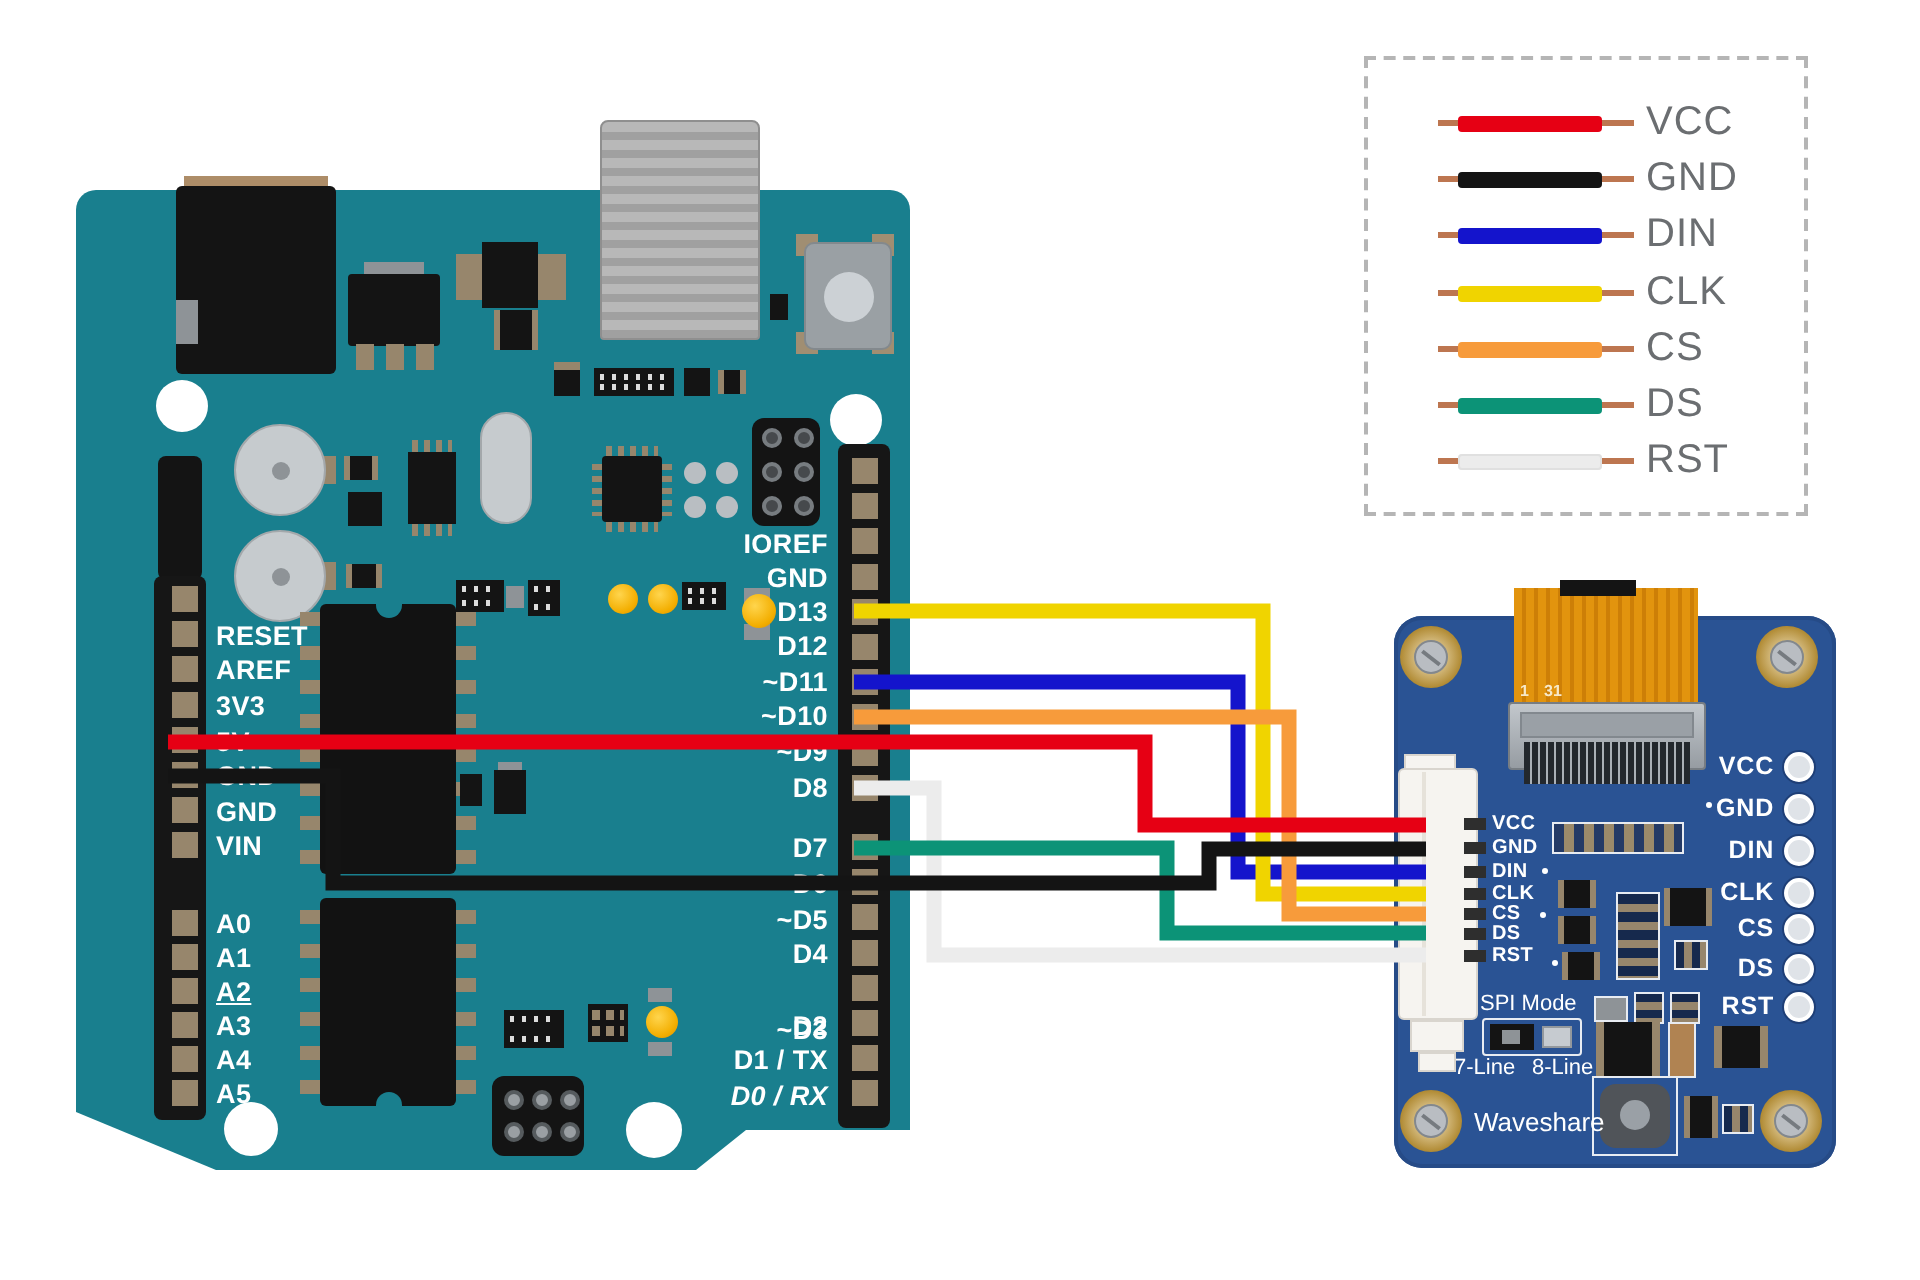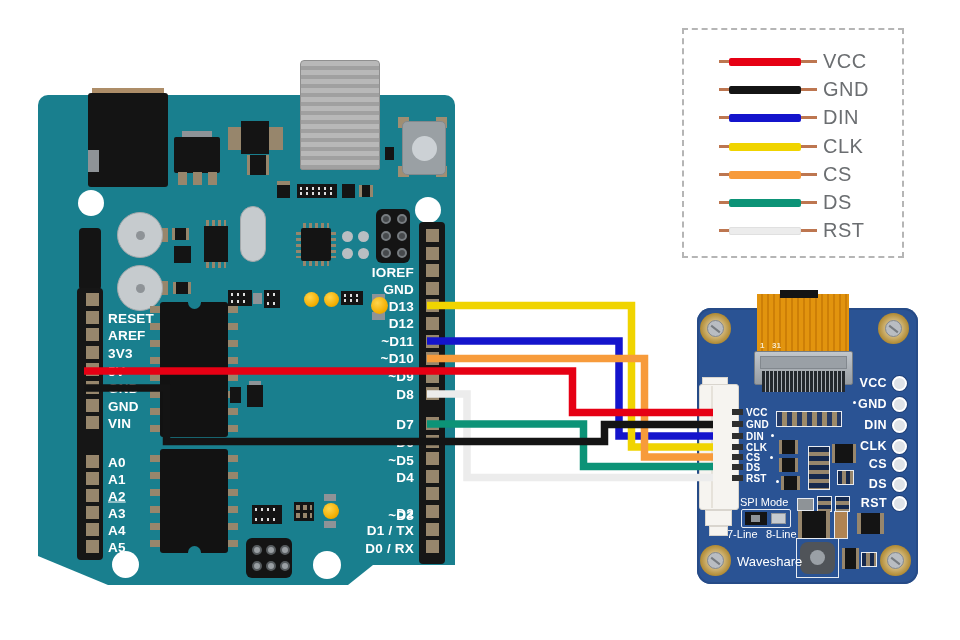--- a/index.html
+++ b/index.html
@@ -235,21 +235,21 @@
   <div class="a lblR" style="left:414px;top:358px;">~D10</div>
   <div class="a lblR" style="left:414px;top:376px;">~D9</div>
   <div class="a lblR" style="left:414px;top:394px;">D8</div>
   <div class="a lblR" style="left:414px;top:424px;text-align:right;">D7</div>
   <div class="a lblR" style="left:414px;top:442px;">~D6</div>
   <div class="a lblR" style="left:414px;top:460px;">~D5</div>
   <div class="a lblR" style="left:414px;top:477px;">D4</div>
   <div class="a lblR" style="left:414px;top:495px;margin-top:20px;">~D3</div>
   <div class="a lblR" style="left:414px;top:513px;">D2</div>
   <div class="a lblR" style="left:414px;top:530px;">D1 / TX</div>
-  <div class="a lblR" style="left:414px;top:548px;">D0 / RX</div>
+  <div class="a lblR" style="left:414px;top:548px;font-style:italic;">D0 / RX</div>
 
   <div class="a mboard" style="left:697px;top:308px;width:221px;height:276px;"></div>
 
   <div class="a fpc" style="left:757px;top:294px;width:92px;height:61px;"></div>
   <div class="a blk" style="left:780px;top:290px;width:38px;height:8px;"></div>
   <div class="a" style="left:760px;top:341px;color:#f7e9c8;font-size:8px;font-weight:700;">1</div>
   <div class="a" style="left:772px;top:341px;color:#f7e9c8;font-size:8px;font-weight:700;">31</div>
   <div class="a" style="left:754px;top:351px;width:99px;height:34px;background:linear-gradient(180deg,#c2c7cc,#969ca2);border:1px solid #777d83;border-radius:2px;"></div>
   <div class="a" style="left:760px;top:356px;width:87px;height:13px;background:#9aa0a6;border:1px solid #82888e;"></div>
   <div class="a" style="left:762px;top:371px;width:83px;height:21px;background:repeating-linear-gradient(90deg,#23282d 0 3px,#aab0b6 3px 4px);"></div>

